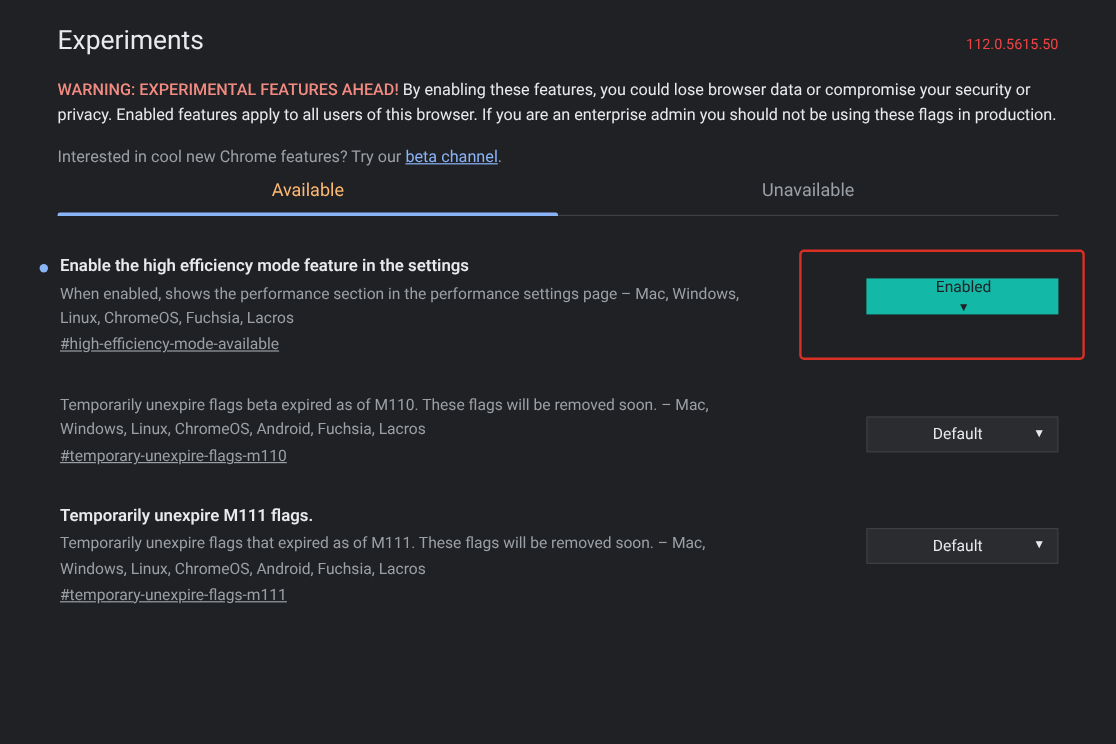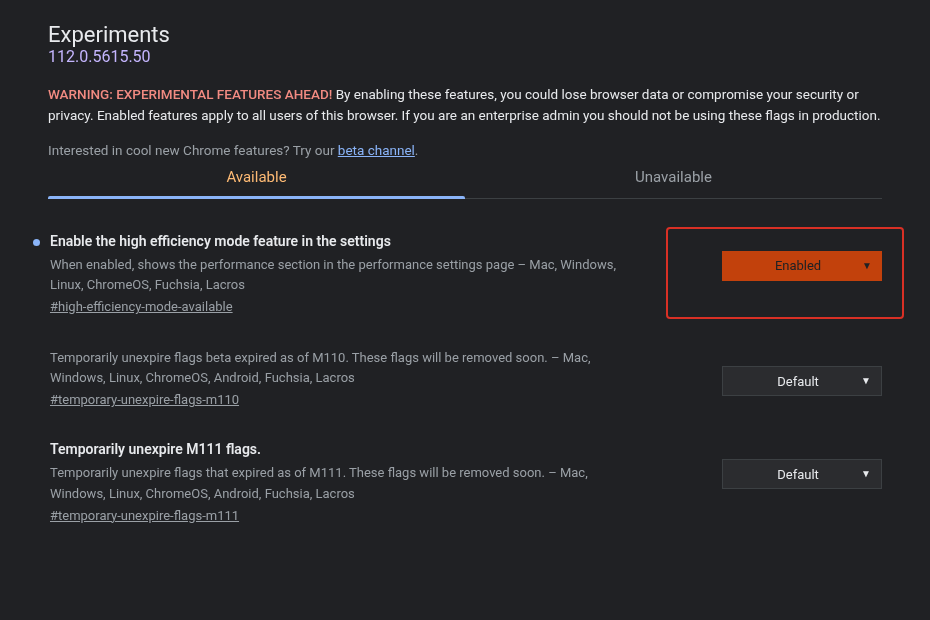--- a/index.html
+++ b/index.html
@@ -11,30 +11,29 @@
       width: 930px;
       height: 620px;
       overflow: hidden;
       padding: 22px 48px 0 48px;
     }
     .header-row {
       display: flex;
       justify-content: space-between;
       align-items: baseline;
       margin-bottom: 18px;
-      flex-direction: column;
     }
     .page-title {
       font-size: 22px;
       font-weight: 400;
       color: #e8eaed;
     }
     .version {
-      font-size: 16px;
-      color: #c4b5fd;
+      font-size: 12px;
+      color: #ef4444;
     }
     .warning-block {
       font-size: 13.5px;
       line-height: 1.55;
       color: #e8eaed;
       margin-bottom: 16px;
     }
     .warning-lead {
       color: #f28b82;
       font-weight: 500;
@@ -136,22 +135,23 @@
       height: 30px;
       display: flex;
       align-items: center;
       justify-content: space-between;
       padding: 0 10px 0 12px;
       font-size: 13px;
       cursor: pointer;
       position: relative;
     }
     .select.enabled {
-      background: #c2410c;
+      background: #14b8a6;
       color: #202124;
+      flex-direction: column;
     }
     .select.enabled .chev { color: #202124; }
     .select.default {
       background: #2b2c2f;
       border: 1px solid #3c4043;
       color: #e8eaed;
     }
     .select.default .chev { color: #e8eaed; }
     .select .label {
       flex: 1;

